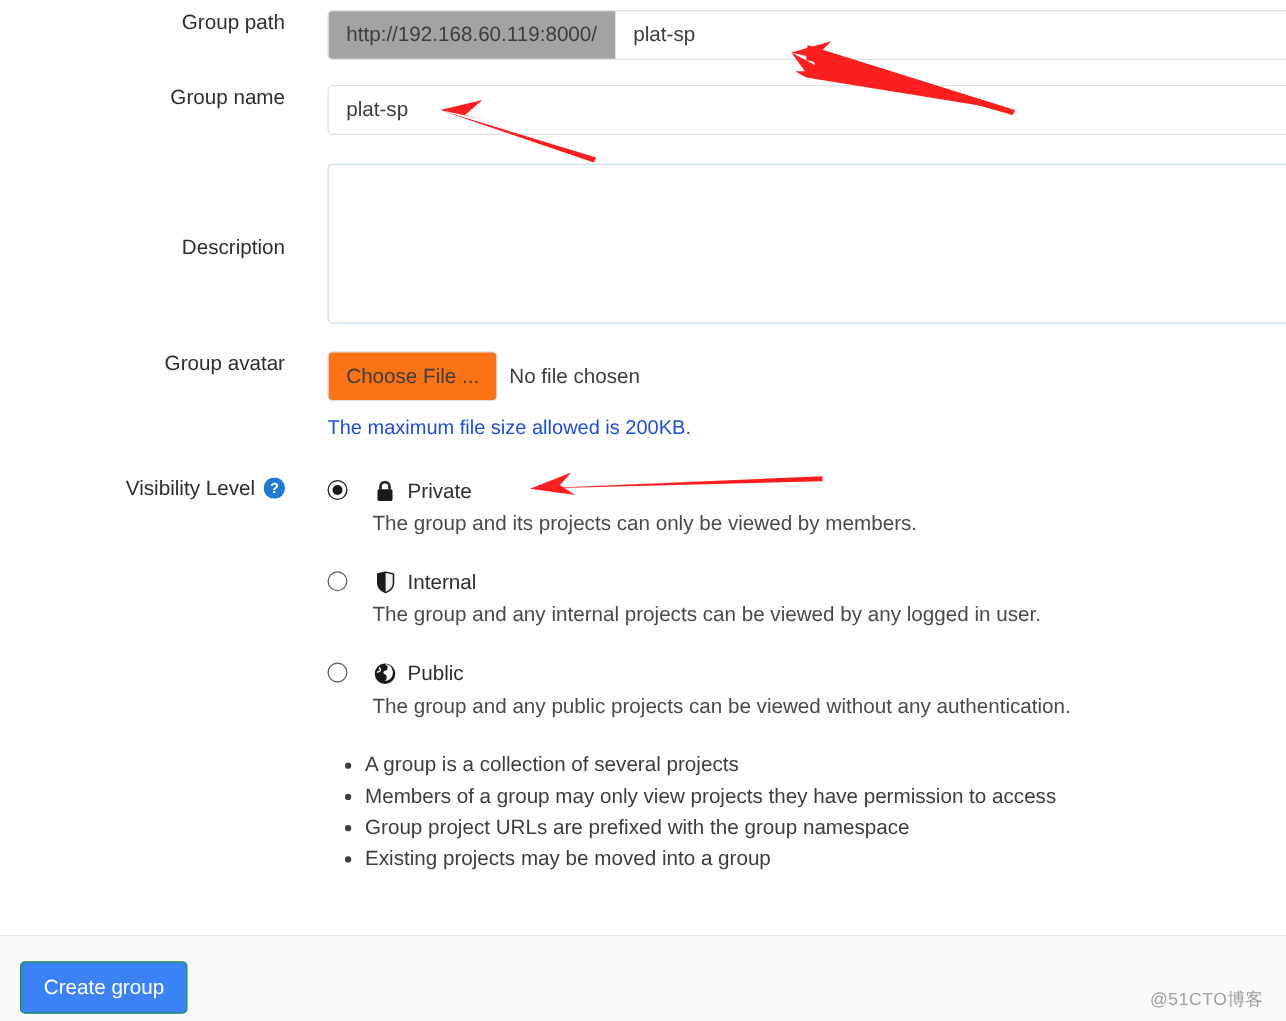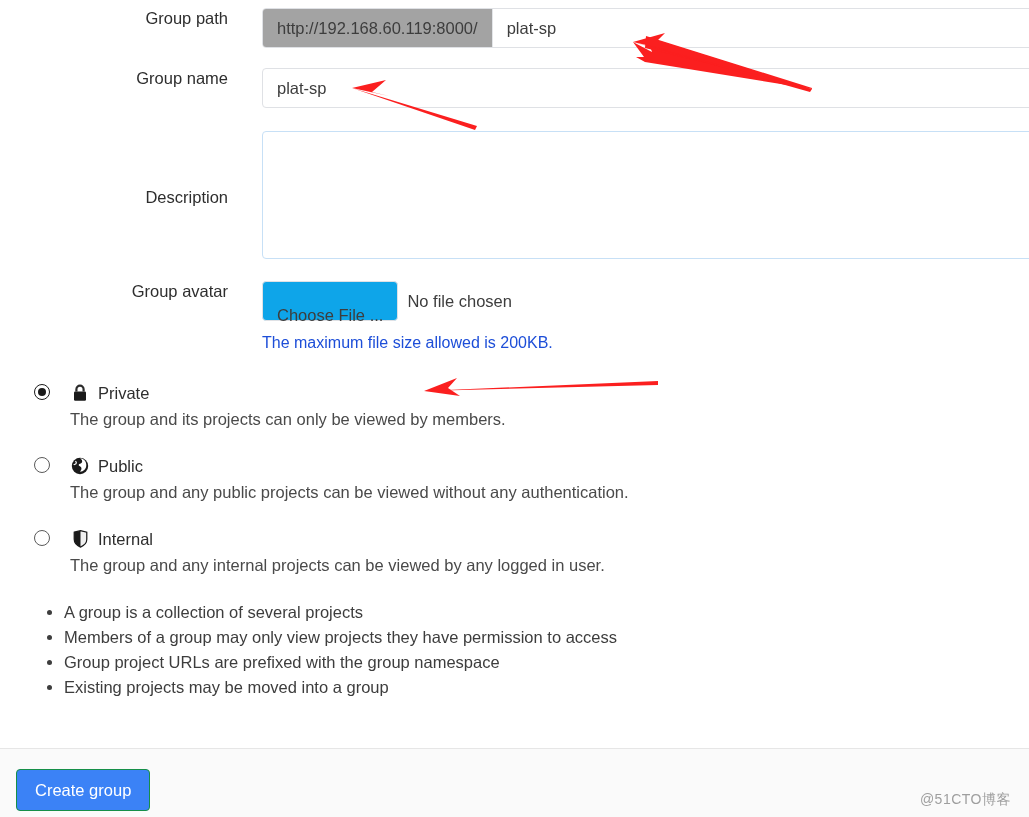--- a/index.html
+++ b/index.html
@@ -116,25 +116,25 @@
   
   .file-row {
     display: flex;
     align-items: center;
   }
   .choose-file-btn {
     height: 40px;
     min-width: 134px;
     border: 1px solid #dfe1e5;
     border-radius: 4px;
-    background: #0ea5e9;
-    font-size: 16.5px;
-    font-family: "Liberation Sans", sans-serif;
-    color: #3d3d3d;
-    padding: 14px 14px;
+    background: #f97316;
+    font-size: 16.5px;
+    font-family: "Liberation Sans", sans-serif;
+    color: #3d3d3d;
+    padding: 0 14px;
     cursor: pointer;
     text-align: center;
     line-height: 38px;
   }
   .file-status {
     margin-left: 9px;
     font-size: 16.5px;
     color: #3d3d3d;
   }
   .help-text {
@@ -293,64 +293,70 @@
       <div class="form-control-col">
         <div class="file-row">
           <button class="choose-file-btn" type="button">Choose File ...</button>
           <span class="file-status">No file chosen</span>
         </div>
         <div class="help-text">The maximum file size allowed is 200KB.</div>
       </div>
     </div>
 
     <div class="form-row" style="top:381px;">
+      <div class="form-label">
+        <span>Visibility Level</span><span class="help-circle"><svg width="17" height="17" viewBox="0 0 16 16">
+            <circle cx="8" cy="8" r="8" fill="#1f78d1"></circle>
+            <text x="8" y="12" font-size="11" font-family="Liberation Sans, sans-serif" font-weight="bold" fill="#ffffff" text-anchor="middle">?</text>
+          </svg></span>
+      </div>
       <div class="form-control-col">
 
         <div class="vis-option">
           <span class="vis-radio checked"></span>
           <div class="vis-head">
             <span class="vis-icon">
                 <svg width="16" height="18" viewBox="0 0 16 18">
                 <path d="M4.4 7.6V5.2a3.6 3.6 0 0 1 7.2 0v2.4" fill="none" stroke="#2b2b2b" stroke-width="2.2"></path>
                 <rect x="2" y="7.4" width="12" height="9.4" rx="1.2" fill="#1a1a1a"></rect>
               </svg>
               </span>
             <span class="vis-name">Private</span>
           </div>
           <div class="vis-desc">The group and its projects can only be viewed by members.</div>
+        </div>
+
+        <div class="vis-option">
+          <span class="vis-radio"></span>
+          <div class="vis-head">
+            <span class="vis-icon">
+                <svg width="15" height="18" viewBox="0 0 15 18">
+                <path d="M1.2 2.2 7.5 0.7l6.3 1.5v7.1c0 4-3.4 6.6-6.3 7.8-2.9-1.2-6.3-3.8-6.3-7.8z" fill="#1a1a1a"></path>
+                <path d="M7.5 0.7l6.3 1.5v7.1c0 4-3.4 6.6-6.3 7.8z" fill="#f0f0f0"></path>
+                <path d="M1.2 2.2 7.5 0.7l6.3 1.5v7.1c0 4-3.4 6.6-6.3 7.8-2.9-1.2-6.3-3.8-6.3-7.8z" fill="none" stroke="#1a1a1a" stroke-width="1.2"></path>
+              </svg>
+              </span>
+            <span class="vis-name">Internal</span>
+          </div>
+          <div class="vis-desc">The group and any internal projects can be viewed by any logged in user.</div>
         </div>
 
         <div class="vis-option">
           <span class="vis-radio"></span>
           <div class="vis-head">
             <span class="vis-icon">
                 <svg width="18" height="18" viewBox="0 0 18 18">
                 <circle cx="9" cy="9" r="8.2" fill="#1a1a1a"></circle>
                 <path d="M9 1.2c2 1.1 2.6 3 1.9 4.2-.8 1.3-2.9 1-3.2 2.3-.3 1.3 1.6 1.4 2.4 2.6.8 1.2.2 3-1.1 4.5 3.6-.2 6.3-2.9 6.3-6.8 0-3.9-2.7-6.6-6.3-6.8z" fill="#ffffff"></path>
                 <path d="M4.3 4.2c.9.4 1.3 1.6.7 2.4-.5.8-1.8.6-2.2 1.5" fill="none" stroke="#ffffff" stroke-width="1.2"></path>
               </svg>
               </span>
             <span class="vis-name">Public</span>
           </div>
           <div class="vis-desc">The group and any public projects can be viewed without any authentication.</div>
-        </div>
-
-        <div class="vis-option">
-          <span class="vis-radio"></span>
-          <div class="vis-head">
-            <span class="vis-icon">
-                <svg width="15" height="18" viewBox="0 0 15 18">
-                <path d="M1.2 2.2 7.5 0.7l6.3 1.5v7.1c0 4-3.4 6.6-6.3 7.8-2.9-1.2-6.3-3.8-6.3-7.8z" fill="#1a1a1a"></path>
-                <path d="M7.5 0.7l6.3 1.5v7.1c0 4-3.4 6.6-6.3 7.8z" fill="#f0f0f0"></path>
-                <path d="M1.2 2.2 7.5 0.7l6.3 1.5v7.1c0 4-3.4 6.6-6.3 7.8-2.9-1.2-6.3-3.8-6.3-7.8z" fill="none" stroke="#1a1a1a" stroke-width="1.2"></path>
-              </svg>
-              </span>
-            <span class="vis-name">Internal</span>
-          </div>
-          <div class="vis-desc">The group and any internal projects can be viewed by any logged in user.</div>
         </div>
 
         <ul class="notes-list">
           <li>A group is a collection of several projects</li>
           <li>Members of a group may only view projects they have permission to access</li>
           <li>Group project URLs are prefixed with the group namespace</li>
           <li>Existing projects may be moved into a group</li>
         </ul>
 
       </div>

